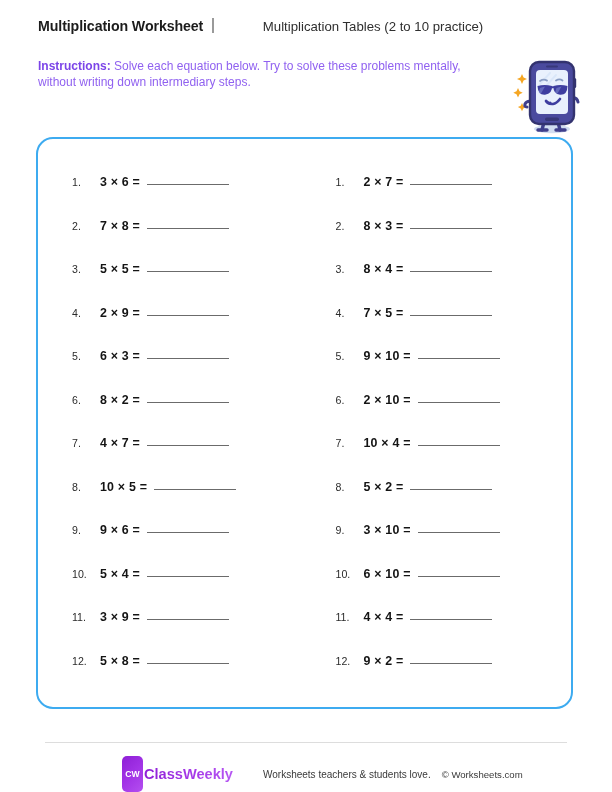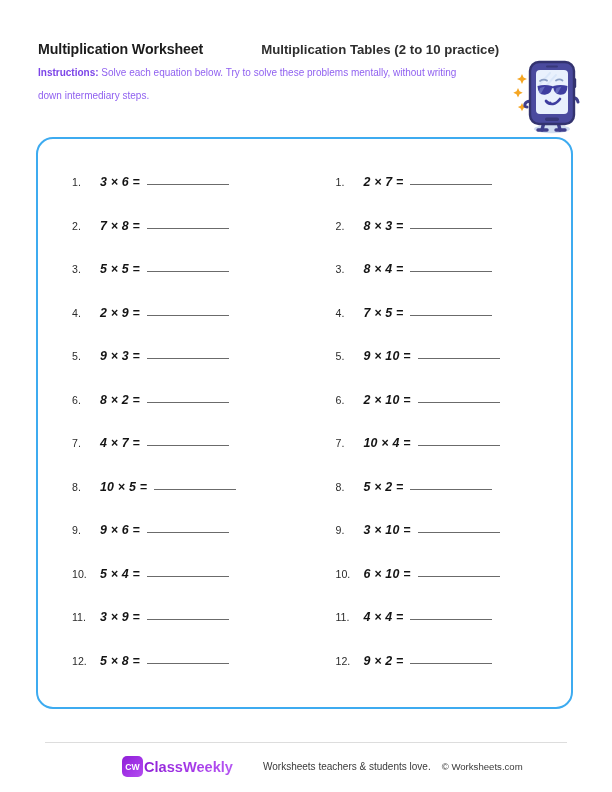--- a/index.html
+++ b/index.html
@@ -13,21 +13,21 @@
     font-family: "Liberation Sans", sans-serif;
     position: relative;
     overflow: hidden;
     -webkit-font-smoothing: antialiased;
   }
 
   
   .header {
     position: absolute;
     left: 38px;
-    top: 39px;
+    top: 16px;
     width: 460px;
   }
   .title-row {
     display: flex;
     align-items: baseline;
     gap: 0;
     white-space: nowrap;
   }
   .title-main {
     font-size: 14.2px;
@@ -39,29 +39,29 @@
     display: inline-block;
     width: 1.6px;
     height: 15px;
     background: #9a9a9a;
     margin: 0 9px;
     position: relative;
     top: 2px;
   }
   .title-sub {
     font-size: 13.2px;
-    font-weight: bold;
+    font-weight: normal;
     color: #2f2f2f;
     padding-left: 40px;
   }
 
   .instructions {
-    margin-top: 4px;
-    font-size: 10px;
-    line-height: 23px;
+    margin-top: 24px;
+    font-size: 12px;
+    line-height: 16px;
     color: #9061f0;
     max-width: 432px;
   }
   .instructions b {
     font-weight: bold;
     color: #7c45e8;
   }
 
   
   .mascot {
@@ -112,21 +112,20 @@
     color: #2b2b2b;
     font-weight: normal;
   }
   .prob-eq {
     font-size: 12.4px;
     font-weight: bold;
     color: #141414;
     letter-spacing: 0.2px;
     white-space: nowrap;
     margin-right: 7px;
-    font-style: italic;
   }
   .prob-line {
     flex: 0 0 82px;
     width: 82px;
     height: 0;
     border-bottom: 1.6px solid #6b6b6b;
     position: relative;
     top: -1px;
   }
 
@@ -142,21 +141,21 @@
   .footer {
     position: absolute;
     left: 122px;
     top: 756px;
     display: flex;
     align-items: center;
     white-space: nowrap;
   }
   .logo-badge {
     width: 21px;
-    height: 21px;
+    height: 36px;
     border-radius: 5px;
     background: linear-gradient(135deg, #8e1fd6 0%, #a233e6 50%, #b44ff0 100%);
     color: #ffffff;
     font-size: 8.6px;
     font-weight: bold;
     display: flex;
     align-items: center;
     justify-content: center;
     letter-spacing: 0.2px;
   }
@@ -268,21 +267,21 @@
           <span class="prob-eq">5 × 5 =</span>
           <span class="prob-line"></span>
         </div>
       <div class="prob">
           <span class="prob-num">4.</span>
           <span class="prob-eq">2 × 9 =</span>
           <span class="prob-line"></span>
         </div>
       <div class="prob">
           <span class="prob-num">5.</span>
-          <span class="prob-eq">9 × 3 =</span>
+          <span class="prob-eq">6 × 3 =</span>
           <span class="prob-line"></span>
         </div>
       <div class="prob">
           <span class="prob-num">6.</span>
           <span class="prob-eq">8 × 2 =</span>
           <span class="prob-line"></span>
         </div>
       <div class="prob">
           <span class="prob-num">7.</span>
           <span class="prob-eq">4 × 7 =</span>

